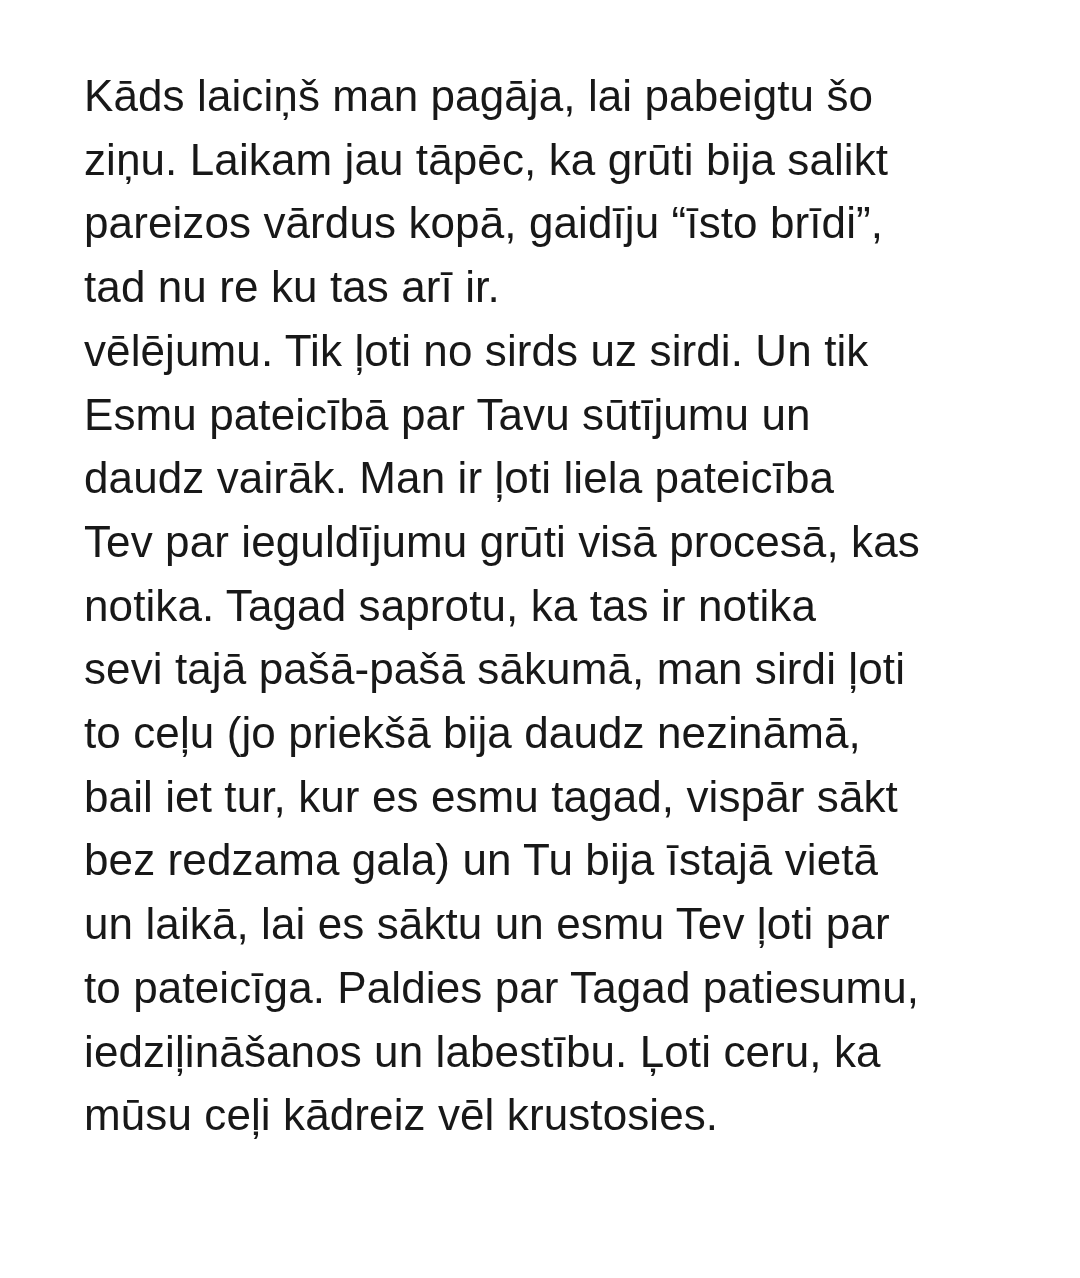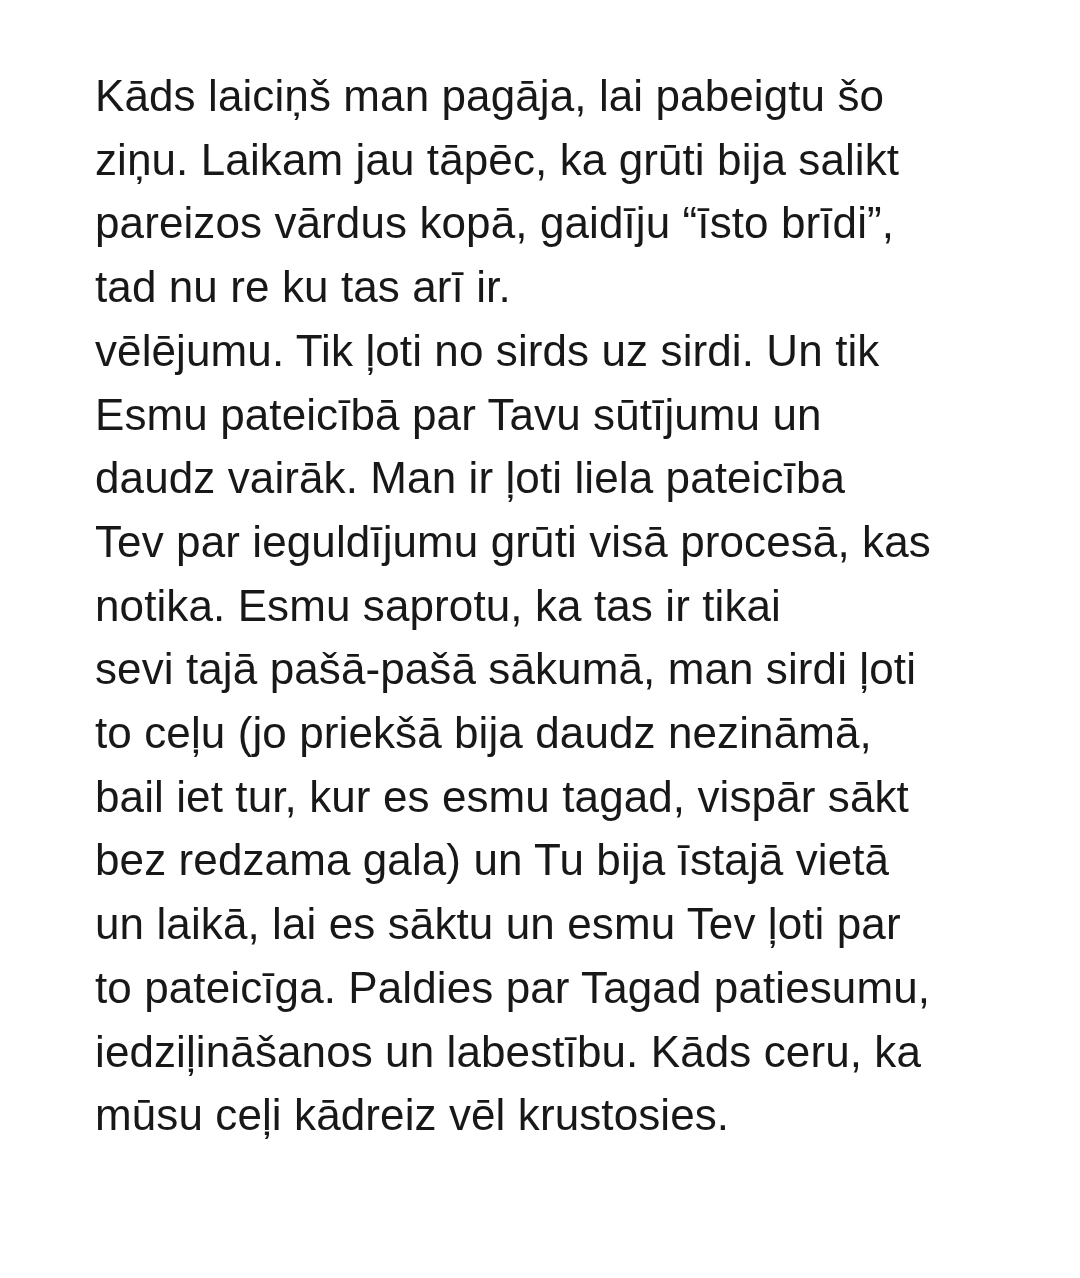--- a/index.html
+++ b/index.html
@@ -9,21 +9,21 @@
   }
   body {
     width: 1080px;
     height: 1278px;
     position: relative;
     overflow: hidden;
     font-family: "Liberation Sans", sans-serif;
   }
   .text-block {
     position: absolute;
-    left: 95px;
+    left: 84px;
     top: 64px;
     color: #181818;
     font-size: 44px;
     line-height: 63.7px;
     font-weight: 400;
     letter-spacing: 0.1px;
   }
   .line {
     white-space: nowrap;
   }
@@ -33,22 +33,22 @@
 
 <div class="text-block">
     <div class="line">Kāds laiciņš man pagāja, lai pabeigtu šo</div>
     <div class="line">ziņu. Laikam jau tāpēc, ka grūti bija salikt</div>
     <div class="line">pareizos vārdus kopā, gaidīju “īsto brīdi”,</div>
     <div class="line">tad nu re ku tas arī ir.</div>
     <div class="line">vēlējumu. Tik ļoti no sirds uz sirdi. Un tik</div>
     <div class="line">Esmu pateicībā par Tavu sūtījumu un</div>
     <div class="line">daudz vairāk. Man ir ļoti liela pateicība</div>
     <div class="line">Tev par ieguldījumu grūti visā procesā, kas</div>
-    <div class="line">notika. Esmu saprotu, ka tas ir tikai</div>
+    <div class="line">notika. Tagad saprotu, ka tas ir notika</div>
     <div class="line">sevi tajā pašā-pašā sākumā, man sirdi ļoti</div>
     <div class="line">to ceļu (jo priekšā bija daudz nezināmā,</div>
     <div class="line">bail iet tur, kur es esmu tagad, vispār sākt</div>
     <div class="line">bez redzama gala) un Tu bija īstajā vietā</div>
     <div class="line">un laikā, lai es sāktu un esmu Tev ļoti par</div>
     <div class="line">to pateicīga. Paldies par Tagad patiesumu,</div>
-    <div class="line">iedziļināšanos un labestību. Kāds ceru, ka</div>
+    <div class="line">iedziļināšanos un labestību. Ļoti ceru, ka</div>
     <div class="line">mūsu ceļi kādreiz vēl krustosies.</div>
   </div>
 
 </body></html>

